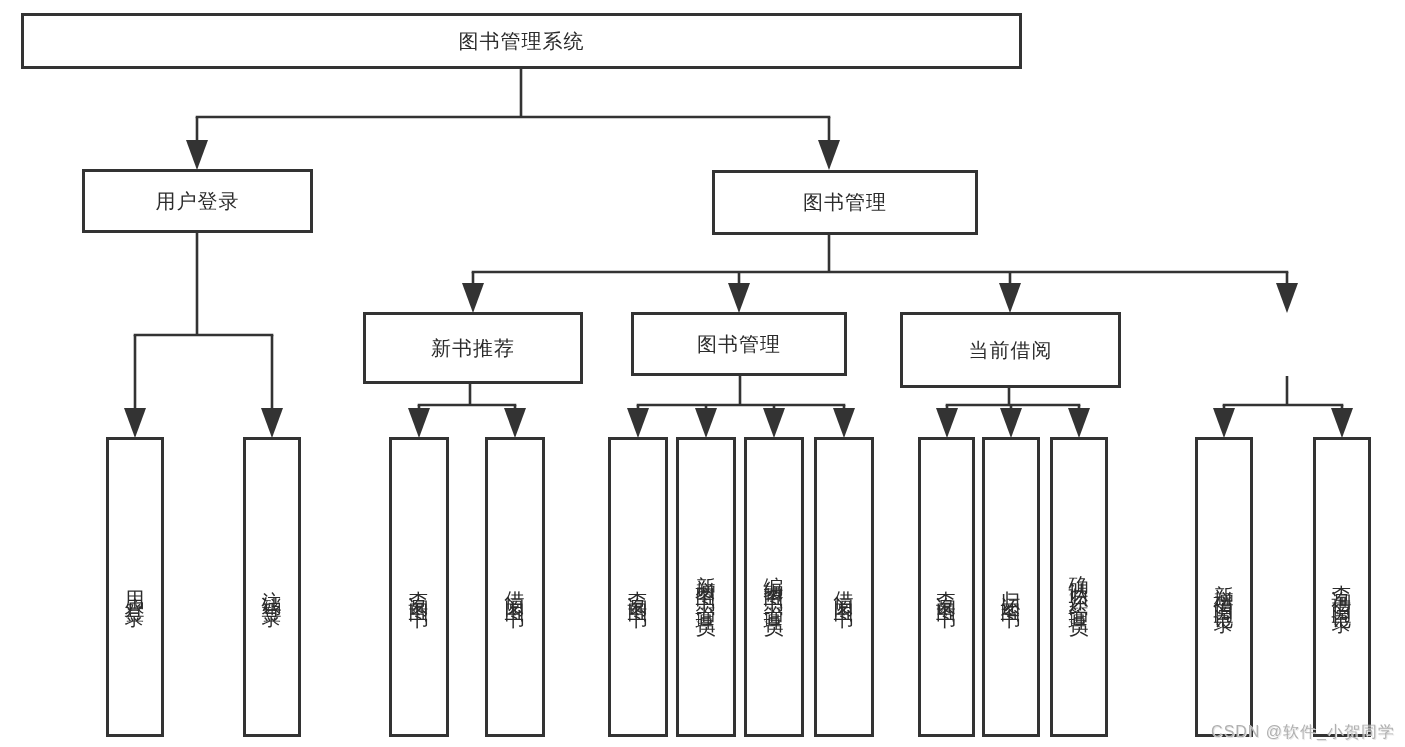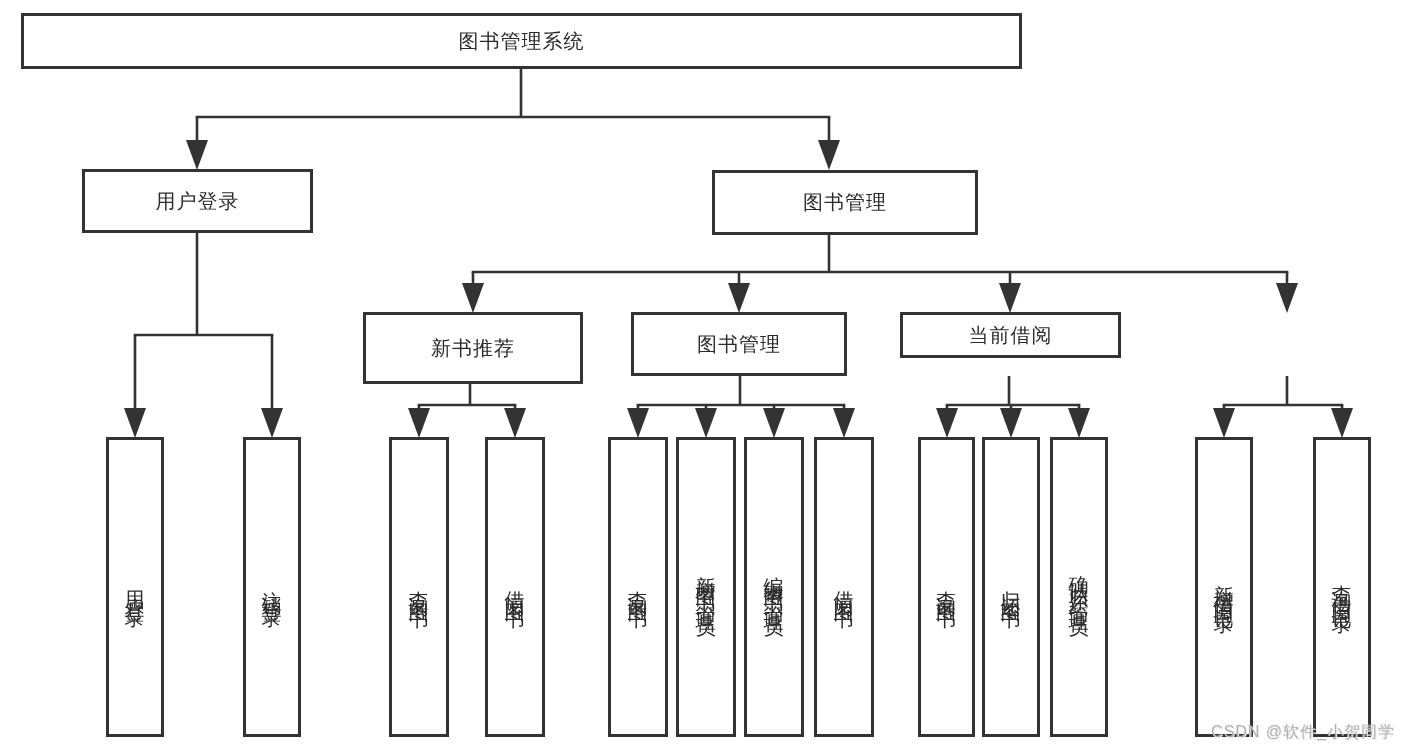--- a/index.html
+++ b/index.html
@@ -51,21 +51,21 @@
     white-space: nowrap;
   }
   
   #root-box   { left: 21px;  top: 13px;  width: 1001px; height: 56px; }
   
   #l2-user    { left: 82px;  top: 169px; width: 231px; height: 64px; }
   #l2-book    { left: 712px; top: 170px; width: 266px; height: 65px; }
   
   #l3-newbook { left: 363px;  top: 312px; width: 220px; height: 72px; }
   #l3-borrow  { left: 631px;  top: 312px; width: 216px; height: 64px; }
-  #l3-current { left: 900px;  top: 312px; width: 221px; height: 46px; }
+  #l3-current { left: 900px;  top: 312px; width: 221px; height: 76px; }
   #l3-record  { left: 1176px; top: 312px; width: 223px; height: 64px; }
   
   #leaf-a1 { left: 106px;  width: 58px; }
   #leaf-a2 { left: 243px;  width: 58px; }
   #leaf-b1 { left: 389px;  width: 60px; }
   #leaf-b2 { left: 485px;  width: 60px; }
   #leaf-c1 { left: 608px;  width: 60px; }
   #leaf-c2 { left: 676px;  width: 60px; }
   #leaf-c3 { left: 744px;  width: 60px; }
   #leaf-c4 { left: 814px;  width: 60px; }

